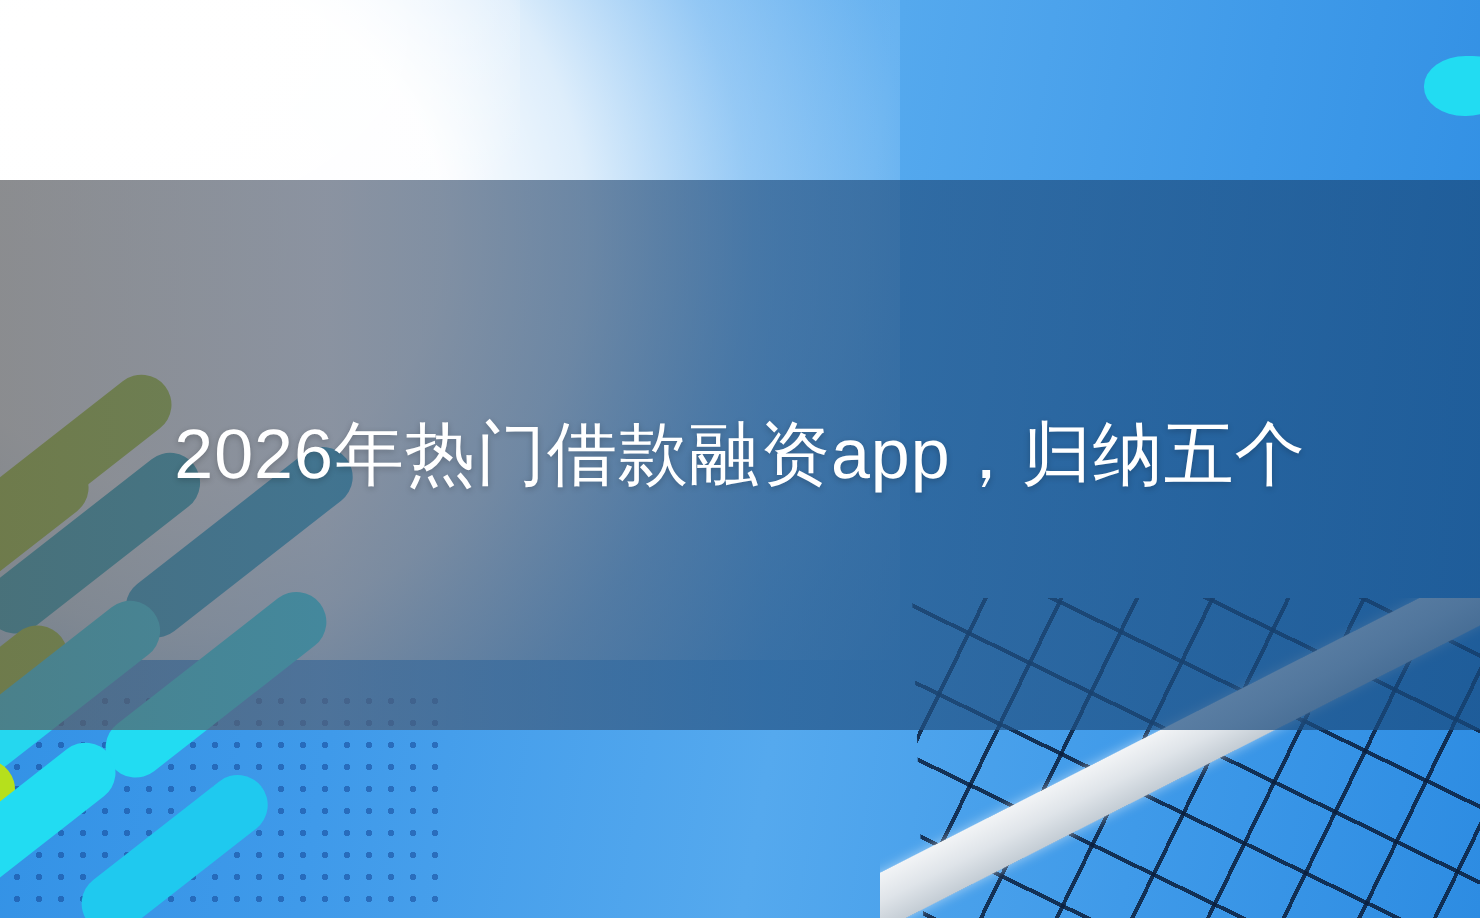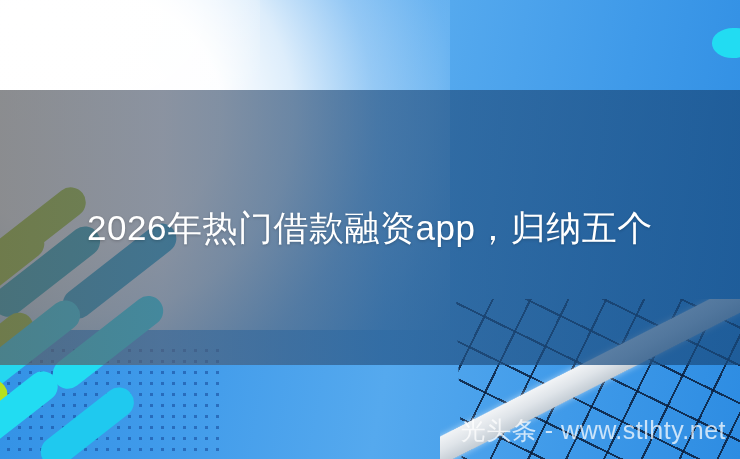--- a/index.html
+++ b/index.html
@@ -216,15 +216,14 @@
         <div class="bar" style="left: 74px; top: 196px; width: 110px; background: rgb(31, 201, 239);"></div>
       </div>
   </div>
 
   <div class="title-band"></div>
 
   <div class="title-wrap">
     <div class="title-line">2026年热门借款融资app，归纳五个</div>
   </div>
 
-  <div class="watermark">光头条 - www.stlhty.net</div>
 
 </div>
 
 </body></html>

